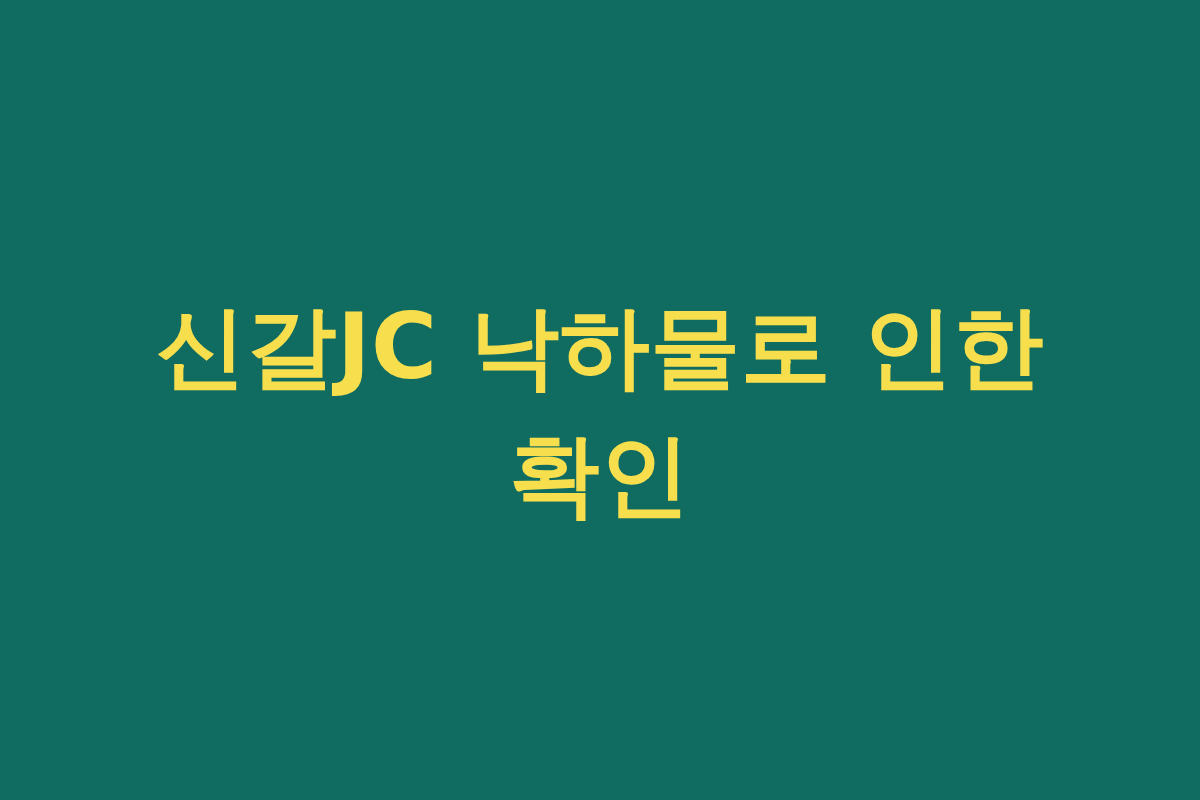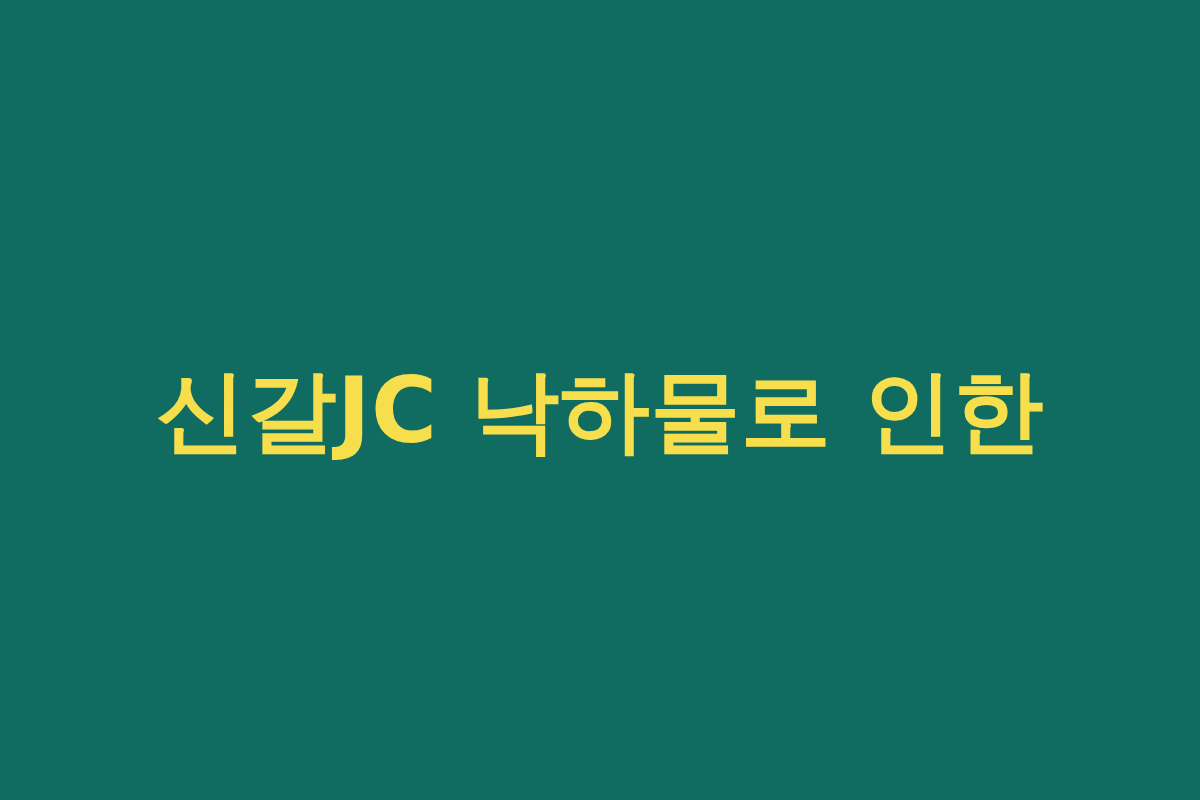--- a/index.html
+++ b/index.html
@@ -60,16 +60,17 @@
 </head>
 <body>
 
 <div class="banner" style="background-color: rgb(16, 107, 97);">
 
   <div class="headline-block">
 
     <span class="headline-line line-1" style="color: rgb(247, 222, 77);">신갈JC 낙하물로 인한</span>
 
 
+    <span class="headline-line line-3" style="color: rgb(247, 222, 77);">확인</span>
 
   </div>
 
 </div>
 
 </body></html>

